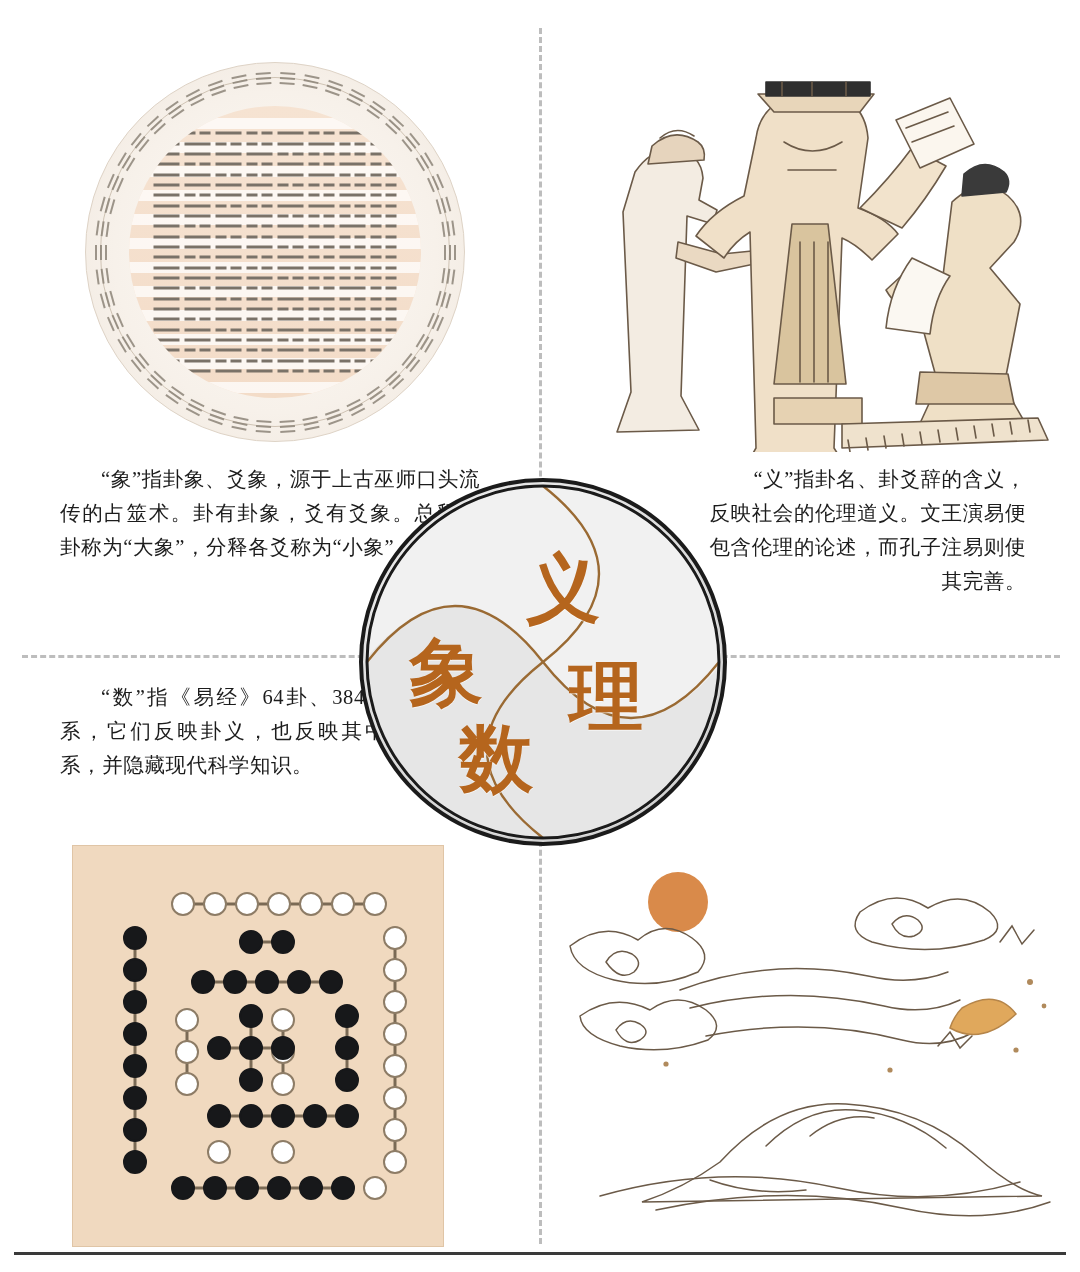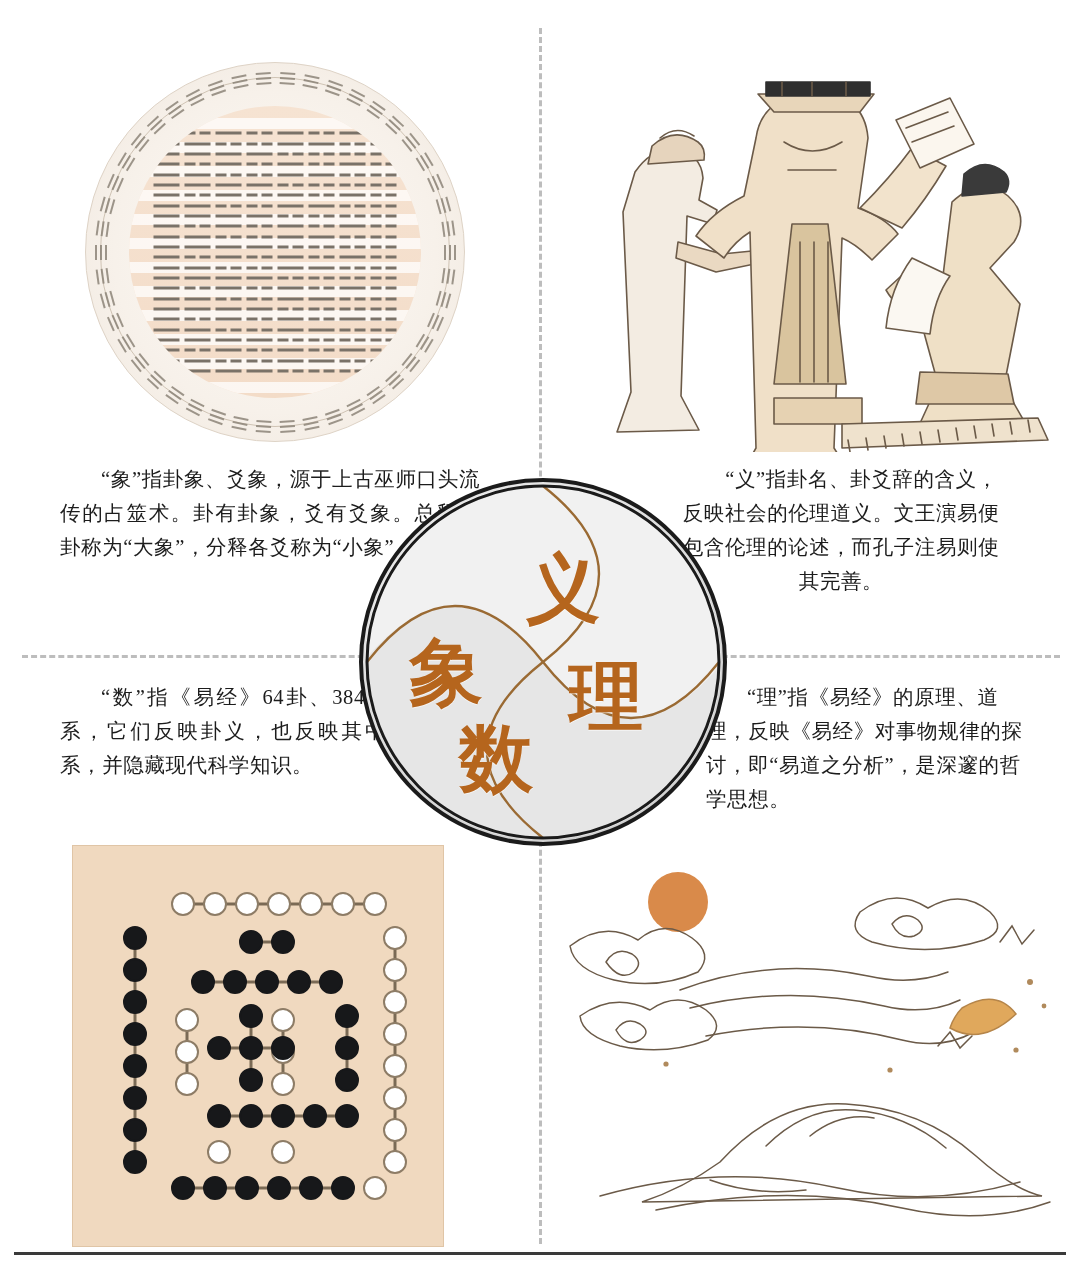--- a/index.html
+++ b/index.html
@@ -36,21 +36,21 @@
     position:absolute;
     font-size:20.5px;
     line-height:34px;
     color:#1c1c1c;
     letter-spacing:0.6px;
     text-align:justify;
     text-indent:41px;
     font-family:"Liberation Serif","DejaVu Serif",serif;
   }
   #text-xiang{left:60px;top:462px;width:420px;}
-  #text-yi{left:676px;top:462px;width:330px;text-align:center;}
+  #text-yi{left:696px;top:462px;width:330px;text-align:right;}
   #text-shu{left:60px;top:680px;width:420px;}
   #text-li{left:706px;top:680px;width:330px;text-align:left;}
 
   
   .emblem{
     position:absolute;left:359px;top:478px;width:360px;height:360px;
     border-radius:50%;
     background:radial-gradient(circle at 38% 32%, #ffffff 0%, #f2f2f2 42%, #dedede 78%, #cfcfcf 100%);
     border:4px solid #1b1b1b;
     box-shadow:inset 0 0 26px rgba(0,0,0,.12);
@@ -834,21 +834,20 @@
 
         <path d="M282 382 l196 -6 l10 22 l-206 8 z" fill="#efe2cd"></path>
         <path d="M288 398 l2 12 M306 396 l2 12 M324 394 l2 12 M342 392 l2 12 M360 390 l2 12 M378 388 l2 12 M396 386 l2 12 M414 384 l2 12 M432 382 l2 12 M450 380 l2 12 M468 378 l2 12"></path>
       </g>
     </svg>
   </div>
 
   <div class="textblock" id="text-xiang">“象”指卦象、爻象，源于上古巫师口头流传的占筮术。卦有卦象，爻有爻象。总释一卦称为“大象”，分释各爻称为“小象”。</div>
   <div class="textblock" id="text-yi">“义”指卦名、卦爻辞的含义，反映社会的伦理道义。文王演易便包含伦理的论述，而孔子注易则使其完善。</div>
   <div class="textblock" id="text-shu">“数”指《易经》64卦、384爻的排列关系，它们反映卦义，也反映其中的数理关系，并隐藏现代科学知识。</div>
-  <div class="textblock" id="text-li">“理”指《易经》的原理、道理，反映《易经》对事物规律的探讨，即“易道之分析”，是深邃的哲学思想。</div>
 
   <div class="emblem">
     <svg width="360" height="360" viewBox="0 0 360 360">
       <defs>
         <clipPath id="circclip">
             <circle cx="180" cy="180" r="178"></circle>
           </clipPath>
       </defs>
       <g clip-path="url(#circclip)">
         <rect x="0" y="0" width="360" height="360" fill="#f1f1f1"></rect>

